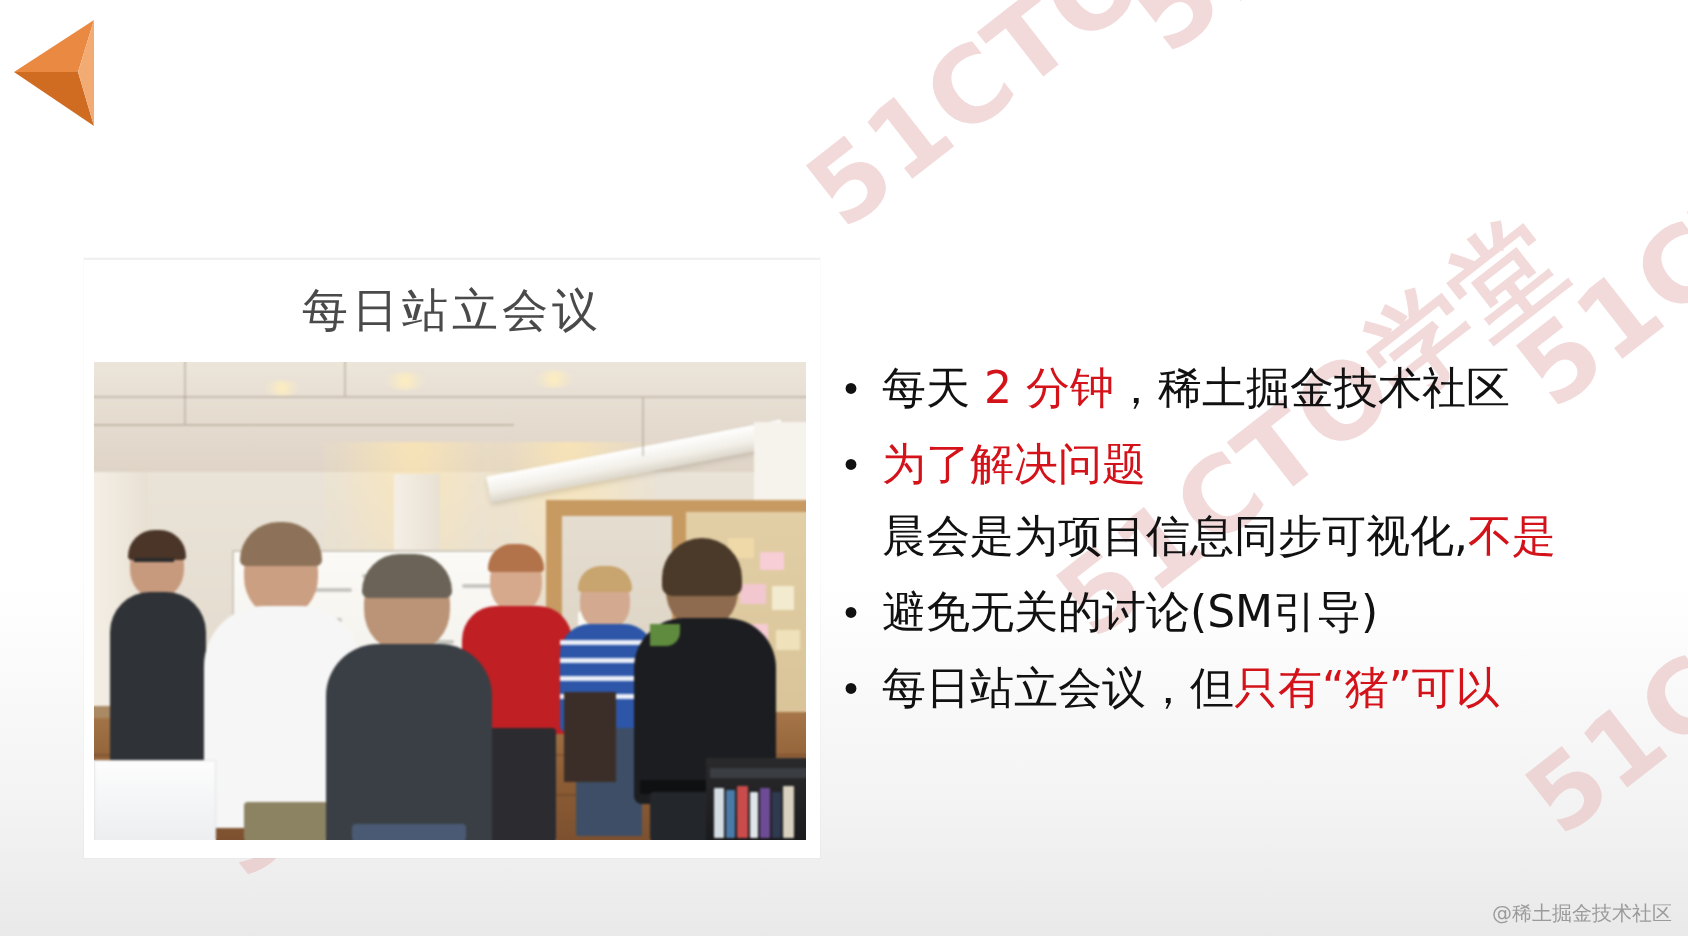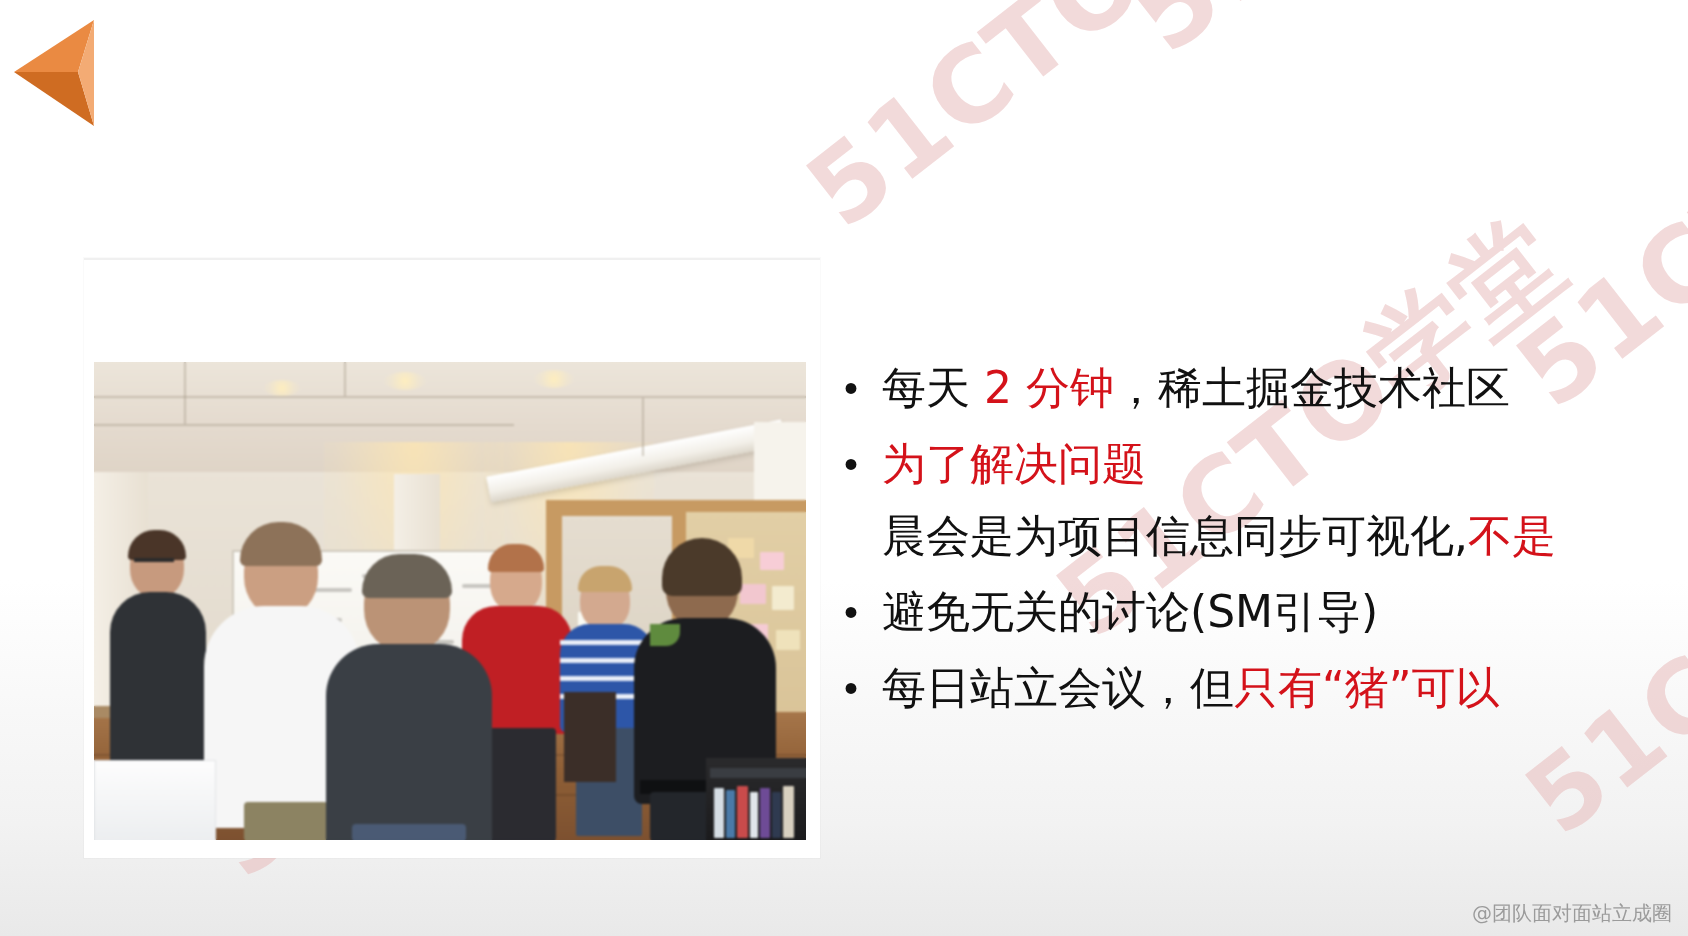--- a/index.html
+++ b/index.html
@@ -235,20 +235,21 @@
   <div class="header">
     <svg class="logo-mark" viewBox="0 0 104 118">
       <polygon points="8,58 88,6 72,58" fill="#ea8a42"></polygon>
       <polygon points="8,58 72,58 88,112" fill="#cf6c22"></polygon>
       <polygon points="88,6 88,112 72,58" fill="#f3ab74"></polygon>
     </svg>
   </div>
 
   <div class="photo-card">
     <div class="card-rule"></div>
+    <div class="photo-caption">每日站立会议</div>
 
     <div class="photo">
 
       <div class="ph ceiling"></div>
       <div class="ph ceil-line" style="left:0;top:34px;width:712px;"></div>
       <div class="ph ceil-line" style="left:0;top:62px;width:420px;"></div>
       <div class="ph ceil-line" style="left:90px;top:0;width:2px;height:62px;"></div>
       <div class="ph ceil-line" style="left:250px;top:0;width:2px;height:34px;"></div>
       <div class="ph spot" style="left:290px;top:10px;width:42px;height:18px;"></div>
       <div class="ph spot" style="left:440px;top:8px;width:40px;height:18px;"></div>
@@ -376,15 +377,15 @@
         </div>
       </div>
       <div class="bullet-row">
         <div class="bullet-dot">•</div>
         <div class="bullet-text">
           <div><span>每日站立会议，但</span><span style="color: rgb(212, 18, 26);">只有“猪”可以</span></div>
         </div>
       </div>
     </div>
 
-  <div class="credit">@团队面对面站立成圈</div>
+  <div class="credit">@稀土掘金技术社区</div>
 
 </div>
 
 </body></html>

